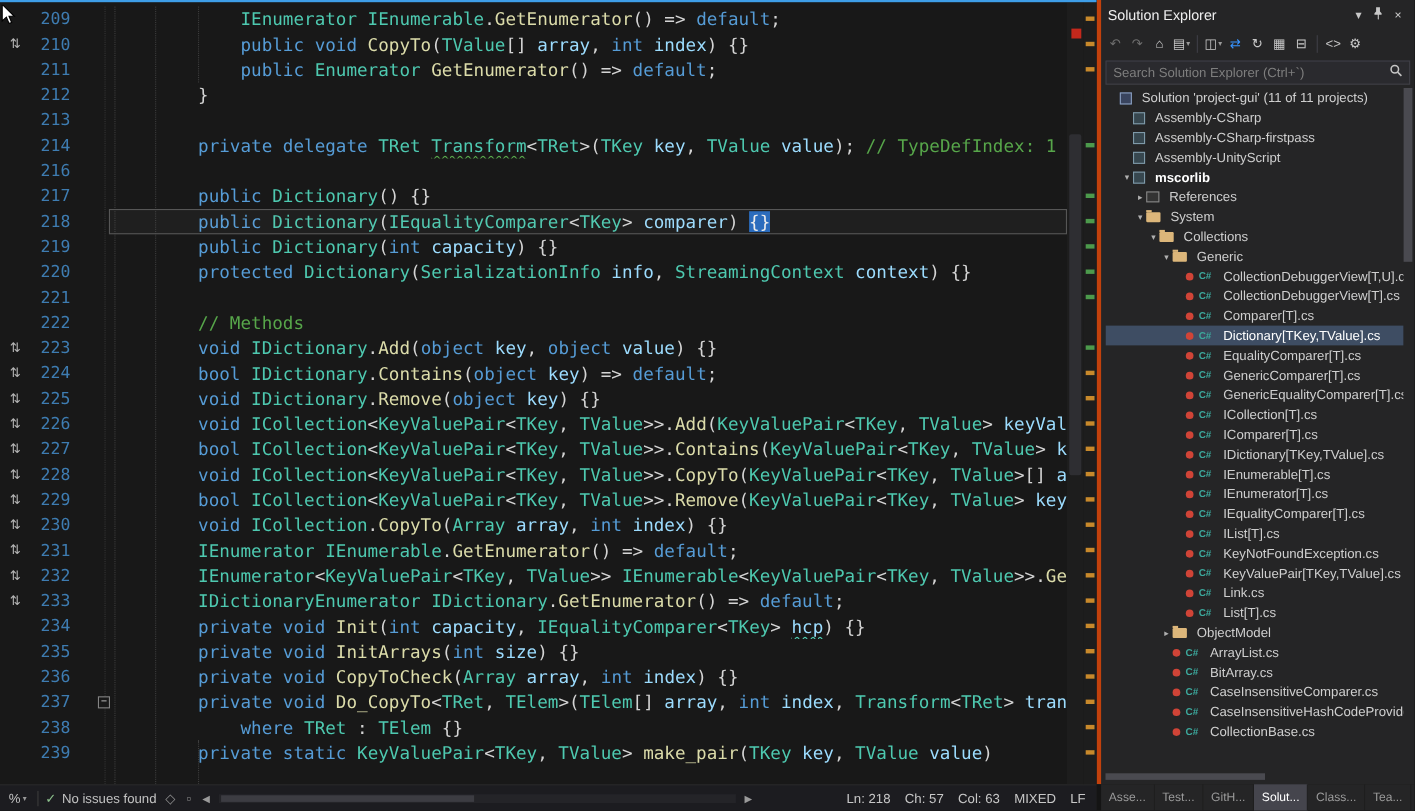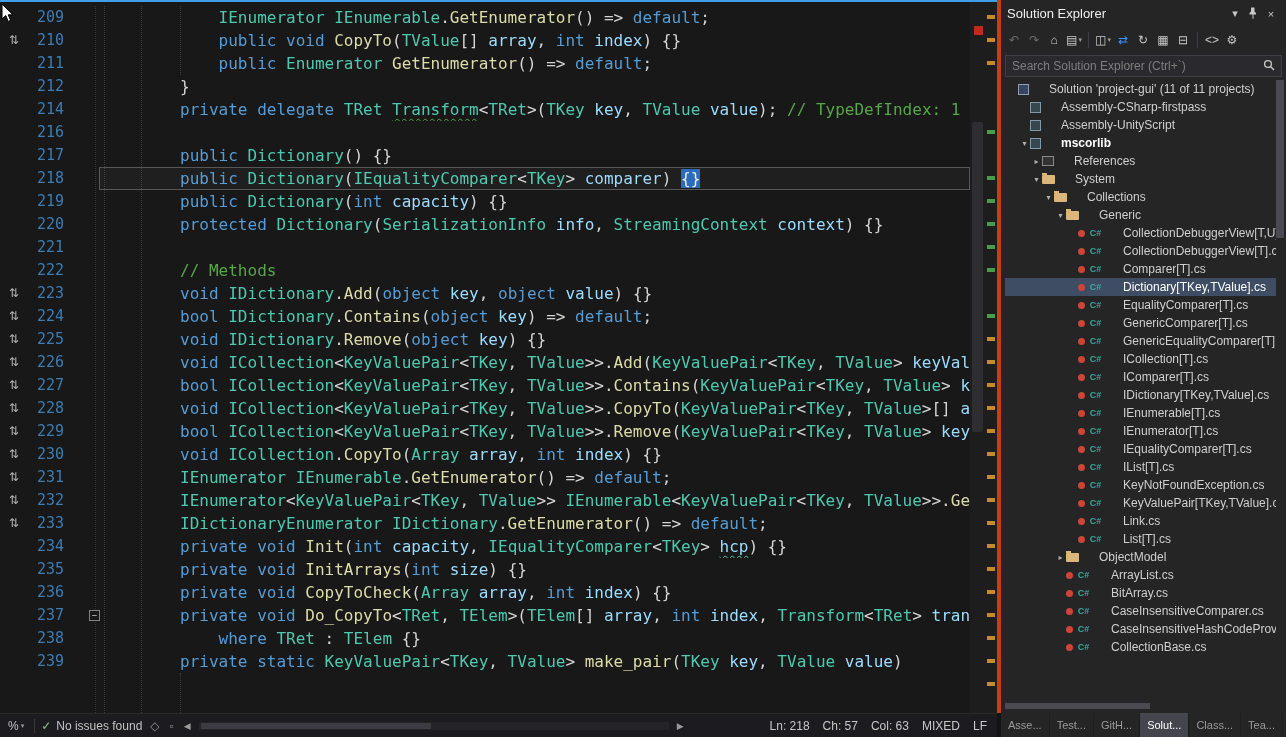--- a/index.html
+++ b/index.html
@@ -44,21 +44,21 @@
   .tb-ico.dim{color:#6e6e6e}
   .tb-sep{width:1px;height:16px;background:#3f3f46;margin:0 3px}
   .tb-caret{font-size:7px;margin-left:1px;color:#9a9a9a}
   .se-search{margin:2px 4px;height:22px;background:#2a2a2e;border:1px solid #3f3f46;display:flex;align-items:center;padding:0 6px;gap:4px}
   .se-search input{flex:1;background:transparent;border:0;outline:0;color:#bbbbbb;font:12px "Liberation Sans",sans-serif}
   ::placeholder{color:#7e7e7e}
   #tree{position:absolute;left:4px;top:80px;width:271px;height:621px;overflow:hidden;font-size:12px}
   .trow{height:18px;display:flex;align-items:center;white-space:nowrap;overflow:hidden;color:#cfcfcf}
   .trow.sel{background:var(--selected_row);color:#ffffff}
   .texp{width:11px;flex:none;font-size:8px;color:#b0b0b0;text-align:center}
-  .tlabel{margin-left:18px}
+  .tlabel{margin-left:7px}
   .dot{width:7px;height:7px;border-radius:50%;background:var(--dot_red);margin-right:3px;flex:none}
   .ti{display:inline-block;flex:none;margin-right:2px}
   .ti-cs{width:15px;font-weight:bold;font-size:9px;line-height:11px;color:#3ca89c;text-align:center}
   .ti-folder{width:13px;height:9px;background:var(--folder);border-radius:1px;position:relative;margin-top:1px}
   .ti-folder::before{content:"";position:absolute;top:-2px;left:0;width:5px;height:2px;background:var(--folder)}
   .ti-project{width:11px;height:11px;background:#37474f;border:1px solid #7e99a8}
   .ti-solution{width:11px;height:11px;background:#39445e;border:1px solid #8a9fc0}
   .ti-references{width:12px;height:10px;background:#333333;border:1px solid #888888}
   .se-vsb{position:absolute;right:1px;top:78px;width:10px;height:622px}
   .se-vsb .th{position:absolute;left:1px;width:8px;top:2px;height:158px;background:#4a4a50}
@@ -108,20 +108,26 @@
         <div class="glyph"></div>
         <div class="lnum">211</div>
         <div class="fold"></div>
         <div class="codetext">            <span class="tk-kw">public</span><span class="tk-pu"> </span><span class="tk-ty">Enumerator</span><span class="tk-pu"> </span><span class="tk-me">GetEnumerator</span><span class="tk-pu">() =&gt; </span><span class="tk-kw">default</span><span class="tk-pu">;</span></div>
       </div>
       <div class="row">
         <div class="glyph"></div>
         <div class="lnum">212</div>
         <div class="fold"></div>
         <div class="codetext">        <span class="tk-pu">}</span></div>
+      </div>
+      <div class="row">
+        <div class="glyph"></div>
+        <div class="lnum">213</div>
+        <div class="fold"></div>
+        <div class="codetext"></div>
       </div>
       <div class="row">
         <div class="glyph"></div>
         <div class="lnum">214</div>
         <div class="fold"></div>
         <div class="codetext">        <span class="tk-kw">private</span><span class="tk-pu"> </span><span class="tk-kw">delegate</span><span class="tk-pu"> </span><span class="tk-ty">TRet</span><span class="tk-pu"> </span><span class="tk-tyw">Transform</span><span class="tk-pu">&lt;</span><span class="tk-ty">TRet</span><span class="tk-pu">&gt;(</span><span class="tk-ty">TKey</span><span class="tk-pu"> </span><span class="tk-pa">key</span><span class="tk-pu">, </span><span class="tk-ty">TValue</span><span class="tk-pu"> </span><span class="tk-pa">value</span><span class="tk-pu">); </span><span class="tk-co">// TypeDefIndex: 1</span></div>
       </div>
       <div class="row">
         <div class="glyph"></div>
         <div class="lnum">216</div>
@@ -345,20 +351,25 @@
   </div>
   <div id="tree">
       <div class="trow" style="padding-left: 2px;">
         <span class="texp"></span>
         <span class="ti ti-solution"></span>
         <span class="tlabel">Solution 'project-gui' (11 of 11 projects)</span>
       </div>
       <div class="trow" style="padding-left: 14px;">
         <span class="texp"></span>
         <span class="ti ti-project"></span>
+        <span class="tlabel">Assembly-CSharp</span>
+      </div>
+      <div class="trow" style="padding-left: 14px;">
+        <span class="texp"></span>
+        <span class="ti ti-project"></span>
         <span class="tlabel">Assembly-CSharp-firstpass</span>
       </div>
       <div class="trow" style="padding-left: 14px;">
         <span class="texp"></span>
         <span class="ti ti-project"></span>
         <span class="tlabel">Assembly-UnityScript</span>
       </div>
       <div class="trow" style="padding-left: 14px;">
         <span class="texp">▾</span>
         <span class="ti ti-project"></span>

